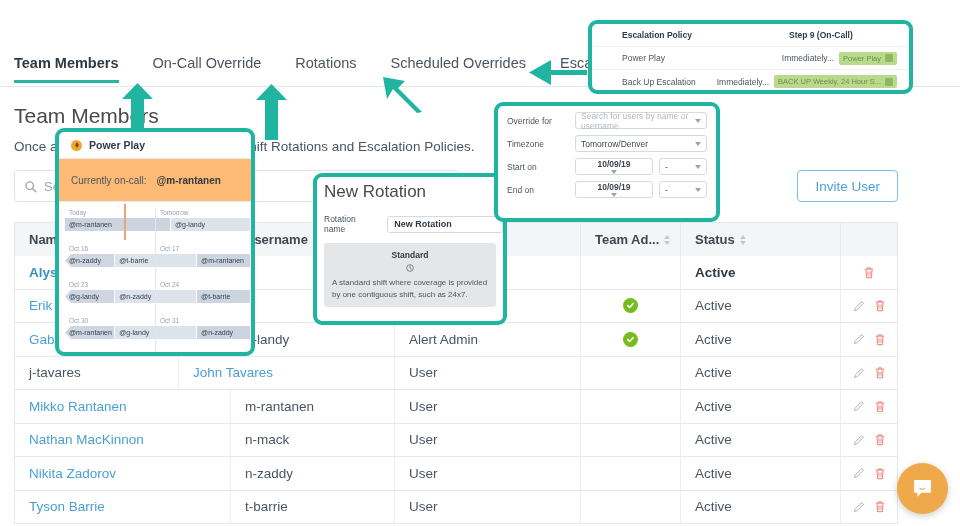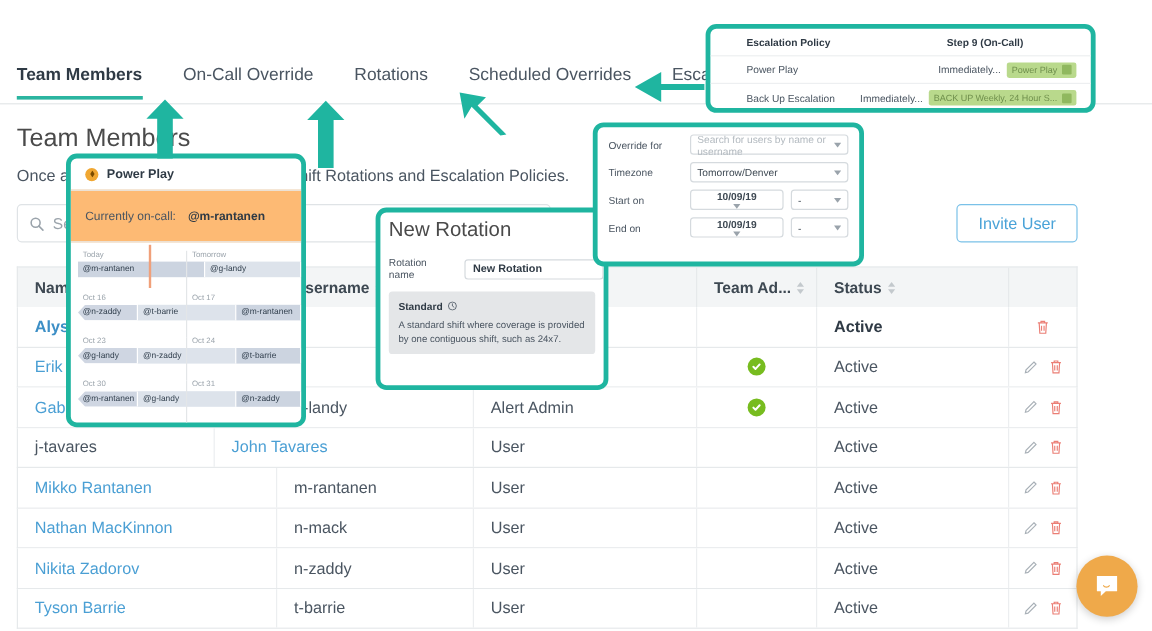--- a/index.html
+++ b/index.html
@@ -139,21 +139,21 @@
   .nowline { position: absolute; left: 34%; top: 0; height: 36px; width: 2px; background: #f0a07a; z-index: 3; }
 
   
   #nr { left: 266px; top: 173px; width: 194px; height: 152px; margin-left: 47px; }
   .nr-h1 { font-size: 17px; color: #4a4a4a; padding: 5px 0 0 7px; }
   .nr-field { display: flex; align-items: center; gap: 9px; padding: 12px 0 0 7px; }
   .nr-field label { font-size: 8.5px; color: #4a5561; }
   .nr-input { width: 118px; height: 17px; border: 1px solid #d5dade; border-radius: 3px; font-size: 9px; font-weight: bold; color: #2f3a45; display: flex; align-items: center; padding-left: 6px; }
   .nr-h2 { font-size: 16px; color: #4a4a4a; padding: 15px 0 0 7px; }
   .shift-card { margin: 9px 7px 0 7px; background: #e4e6e8; border-radius: 3px; padding: 7px 8px; }
-  .shift-card .t { font-size: 8.5px; font-weight: bold; color: #2f3a45; display: flex; align-items: center; gap: 4px; }
+  .shift-card .t { font-size: 8.5px; font-weight: bold; color: #2f3a45; display: flex; align-items: center; gap: 4px; flex-direction: column; }
   .shift-card .d { font-size: 8px; color: #4a5561; line-height: 1.45; margin-top: 5px; }
 
   
   #so { left: 494px; top: 102px; width: 226px; height: 120px; }
   .so-head { display: flex; align-items: center; justify-content: space-between; padding: 5px 9px 0 9px; }
   .so-head .t { font-size: 10px; color: #4a5561; }
   .so-head .x { font-size: 11px; color: #8b949c; cursor: pointer; line-height: 1; }
   .so-row { display: flex; align-items: center; padding: 6px 9px 0 9px; gap: 6px; }
   .so-row label { width: 62px; font-size: 8.5px; color: #4a5561; }
   .so-ctl { flex: 1; height: 17px; border: 1px solid #d5dade; border-radius: 3px; display: flex; align-items: center; justify-content: space-between; padding: 0 5px; font-size: 8.5px; color: #3d4852; background: #fff; }

